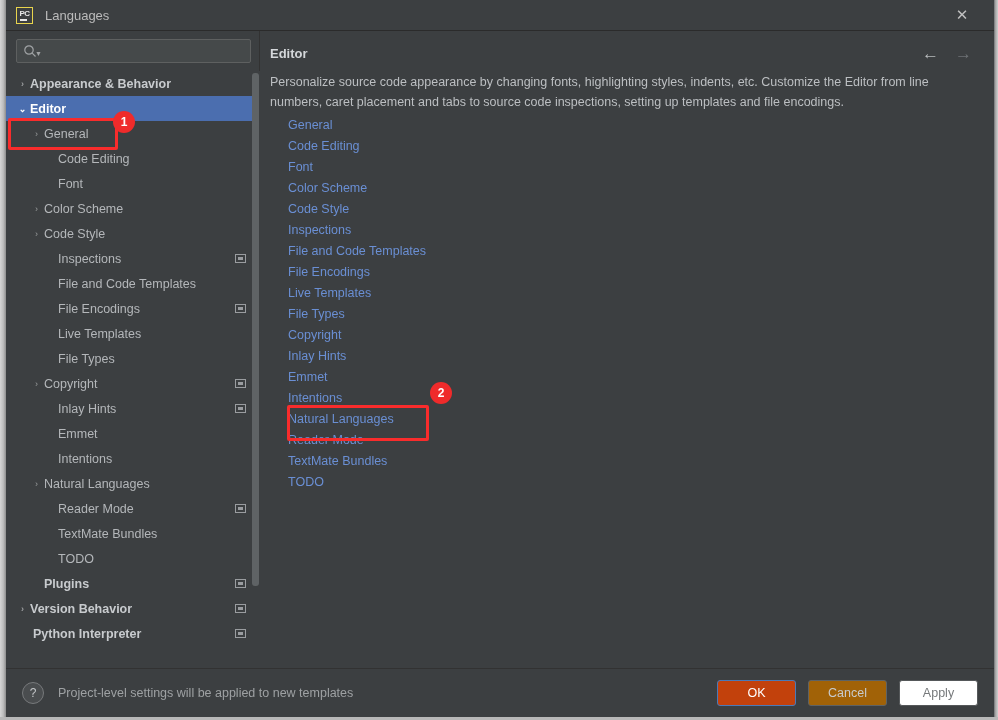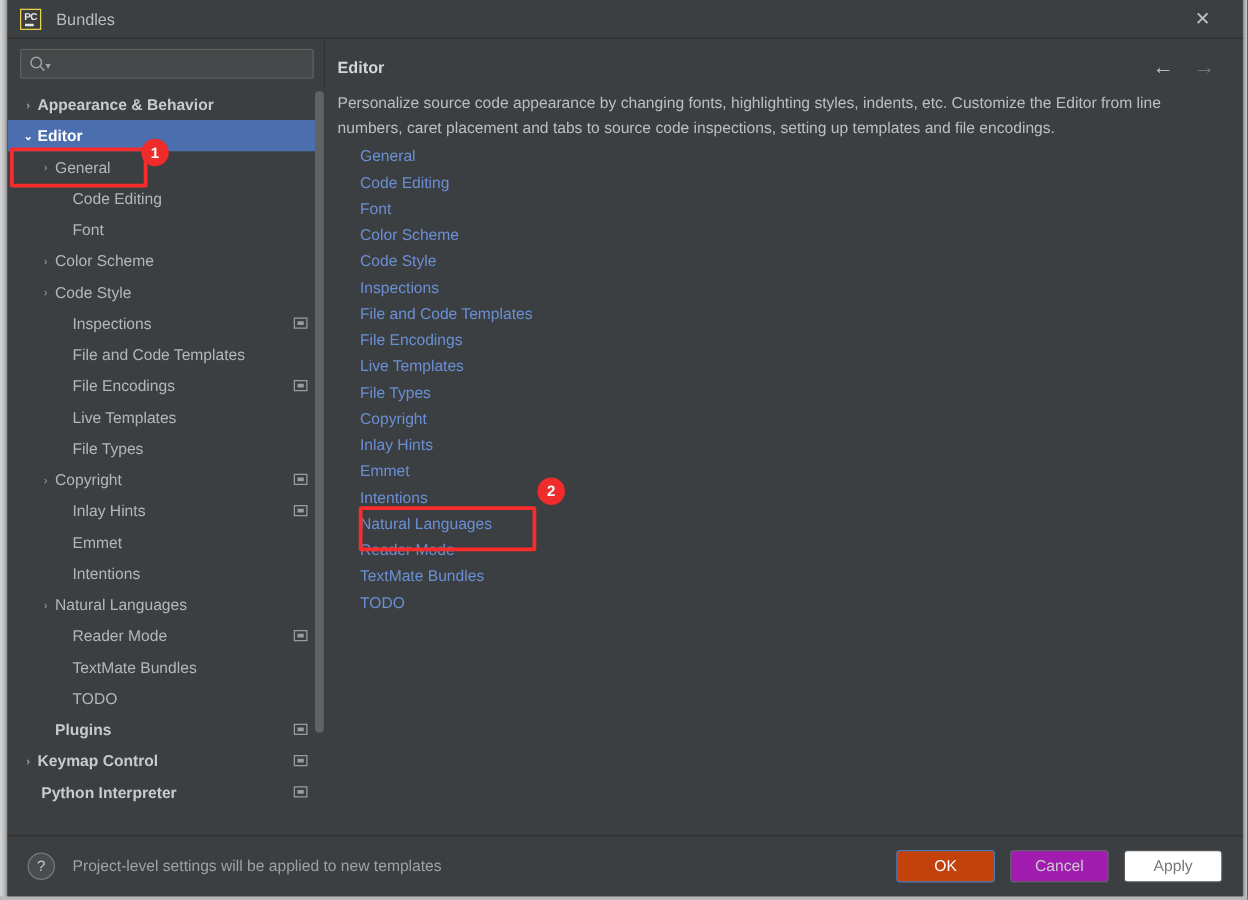--- a/index.html
+++ b/index.html
@@ -235,21 +235,21 @@
     display: flex; align-items: center; gap: 12px;
   }
   .dlg-btn {
     min-width: 79px; height: 26px;
     border-radius: 3px;
     font-size: 12.5px;
     font-family: "Liberation Sans", sans-serif;
     display: flex; align-items: center; justify-content: center;
     cursor: pointer;
     border: 1px solid #5e6264;
-    background: #a21caf;
+    background: #a16207;
     color: #c8cbcd;
   }
   .dlg-btn.primary {
     background: #c2410c;
     border-color: #4a79b8;
     color: #ffffff;
   }
   .dlg-btn.disabled {
     background: #ffffff;
     border-color: #55585a;
@@ -282,21 +282,21 @@
 
   <div class="win-edge-left"></div>
   <div class="win-edge-right"></div>
   <div class="win-edge-bottom"></div>
 
   <div class="titlebar">
     <div class="app-icon">
       <span class="pc">PC</span>
       <span class="bar"></span>
     </div>
-    <div class="title-text">Bundles</div>
+    <div class="title-text">Languages</div>
     <div class="win-close">✕</div>
   </div>
 
   <div class="content-wrap">
 
     <div class="sidebar">
 
       <div class="search-box">
         <span class="search-icon-wrap">
           <svg width="14" height="14" viewBox="0 0 14 14">
@@ -394,21 +394,21 @@
             <span class="arrow"></span>
             <span class="tlabel">TODO</span>
           </div>
           <div class="tree-row top-level" style="padding-left: 24px;">
             <span class="arrow"></span>
             <span class="tlabel">Plugins</span>
             <span class="scope-badge"></span>
           </div>
           <div class="tree-row top-level" style="padding-left: 10px;">
             <span class="arrow">›</span>
-            <span class="tlabel">Keymap Control</span>
+            <span class="tlabel">Version Behavior</span>
             <span class="scope-badge"></span>
           </div>
           <div class="tree-row top-level" style="padding-left: 13px;">
             <span class="arrow"></span>
             <span class="tlabel">Python Interpreter</span>
             <span class="scope-badge"></span>
           </div>
           <div class="tree-scrollbar-track">
           <div class="tree-scrollbar-thumb"></div>
         </div>

